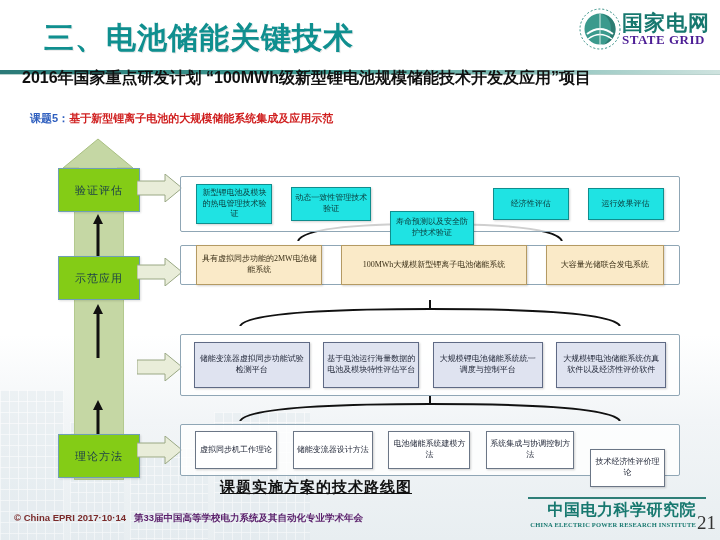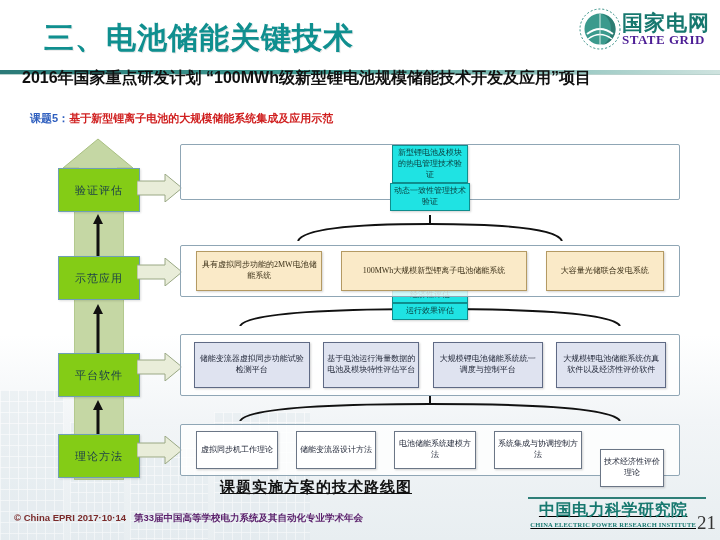--- a/index.html
+++ b/index.html
@@ -109,21 +109,21 @@
     text-decoration:underline;
   }
   
   .footer-rule{position:absolute;right:14px;top:497px;width:178px;height:2px;
                background:#2f7f78;z-index:7;}
   .footer-left{
     position:absolute;left:14px;top:512px;z-index:8;
     font-size:9.5px;font-weight:bold;color:#7a2a2a;white-space:nowrap;
   }
   .footer-left .cn{color:#5a1f6b;}
-  .footer-logo{position:absolute;right:24px;top:500px;z-index:8;text-align:center;text-decoration:underline;}
+  .footer-logo{position:absolute;right:24px;top:500px;z-index:8;text-align:right;}
   .fl-cn{font-size:16px;font-weight:bold;color:#17786f;letter-spacing:.5px;}
   .fl-en{font-size:6.5px;font-weight:bold;color:#17786f;letter-spacing:.2px;
          font-family:"Liberation Serif","DejaVu Serif",serif;}
   .pagenum{position:absolute;right:4px;top:512px;z-index:9;
            font-size:19px;color:#333;font-family:"Liberation Serif","DejaVu Serif",serif;}
 </style>
 </head>
 <body>
 
 <div class="bg-wash"></div>
@@ -178,21 +178,20 @@
     <svg width="10" height="44" viewBox="0 0 10 44">
         <polygon points="5,0 10,10 6.5,10 6.5,44 3.5,44 3.5,10 0,10" fill="#111"></polygon>
       </svg>
   </div>
   <div class="stage" style="top:118px;">示范应用</div>
   <div class="up-arrow" style="top:166px;height:54px;">
     <svg width="10" height="54" viewBox="0 0 10 54">
         <polygon points="5,0 10,10 6.5,10 6.5,54 3.5,54 3.5,10 0,10" fill="#111"></polygon>
       </svg>
   </div>
-  <div class="stage" style="top:215px;">平台软件</div>
   <div class="up-arrow" style="top:262px;height:48px;">
     <svg width="10" height="48" viewBox="0 0 10 48">
         <polygon points="5,0 10,10 6.5,10 6.5,48 3.5,48 3.5,10 0,10" fill="#111"></polygon>
       </svg>
   </div>
   <div class="stage" style="top:296px;">理论方法</div>
 </div>
 
 <div class="fatarrow" style="left:137px;top:174px;">
   <svg width="46" height="28" viewBox="0 0 46 28">
@@ -224,47 +223,47 @@
   <svg width="500" height="26" viewBox="0 0 500 26">
     <path d="M250,0 L250,8 M60,26 Q70,9 250,9 Q430,9 440,26" fill="none" stroke="#111" stroke-width="2"></path>
   </svg>
 </div>
 <div class="bracket" style="top:395px;">
   <svg width="500" height="26" viewBox="0 0 500 26">
     <path d="M250,0 L250,8 M60,26 Q70,9 250,9 Q430,9 440,26" fill="none" stroke="#111" stroke-width="2"></path>
   </svg>
 </div>
 
-<div class="rowbox r1" style="top:144px;height:56px;flex-direction:column;">
+<div class="rowbox r1" style="top:176px;height:56px;">
   <div class="cell" style="width:76px;height:40px;">新型锂电池及模块的热电管理技术验证</div>
   <div class="cell" style="width:80px;height:34px;">动态一致性管理技术验证</div>
   <div class="cell" style="width:84px;height:34px;margin-top:48px;">寿命预测以及安全防护技术验证</div>
   <div class="cell" style="width:76px;height:32px;">经济性评估</div>
   <div class="cell" style="width:76px;height:32px;">运行效果评估</div>
 </div>
 
-<div class="rowbox r2" style="top:245px;height:52px;">
+<div class="rowbox r2" style="top:245px;height:40px;">
   <div class="cell" style="width:126px;height:40px;">具有虚拟同步功能的2MW电池储能系统</div>
   <div class="cell" style="width:186px;height:40px;">100MWh大规模新型锂离子电池储能系统</div>
   <div class="cell" style="width:118px;height:40px;">大容量光储联合发电系统</div>
 </div>
 
 <div class="rowbox r3" style="top:334px;height:62px;">
   <div class="cell" style="width:116px;height:46px;">储能变流器虚拟同步功能试验检测平台</div>
   <div class="cell" style="width:96px;height:46px;">基于电池运行海量数据的电池及模块特性评估平台</div>
   <div class="cell" style="width:110px;height:46px;">大规模锂电池储能系统统一调度与控制平台</div>
   <div class="cell" style="width:110px;height:46px;">大规模锂电池储能系统仿真软件以及经济性评价软件</div>
 </div>
 
 <div class="rowbox r4" style="top:424px;height:52px;">
   <div class="cell" style="width:82px;height:38px;">虚拟同步机工作理论</div>
   <div class="cell" style="width:80px;height:38px;">储能变流器设计方法</div>
   <div class="cell" style="width:82px;height:38px;">电池储能系统建模方法</div>
   <div class="cell" style="width:88px;height:38px;">系统集成与协调控制方法</div>
-  <div class="cell" style="width:64px;height:38px;margin-top:36px;">技术经济性评价理论</div>
+  <div class="cell" style="width:75px;height:38px;margin-top:36px;">技术经济性评价理论</div>
 </div>
 
 <div class="caption">课题实施方案的技术路线图</div>
 
 <div class="footer-rule"></div>
 <div class="footer-left">
   <span>© China EPRI  2017·10·14</span>
   &nbsp;&nbsp;<span class="cn">第33届中国高等学校电力系统及其自动化专业学术年会</span>
 </div>
 <div class="footer-logo">

